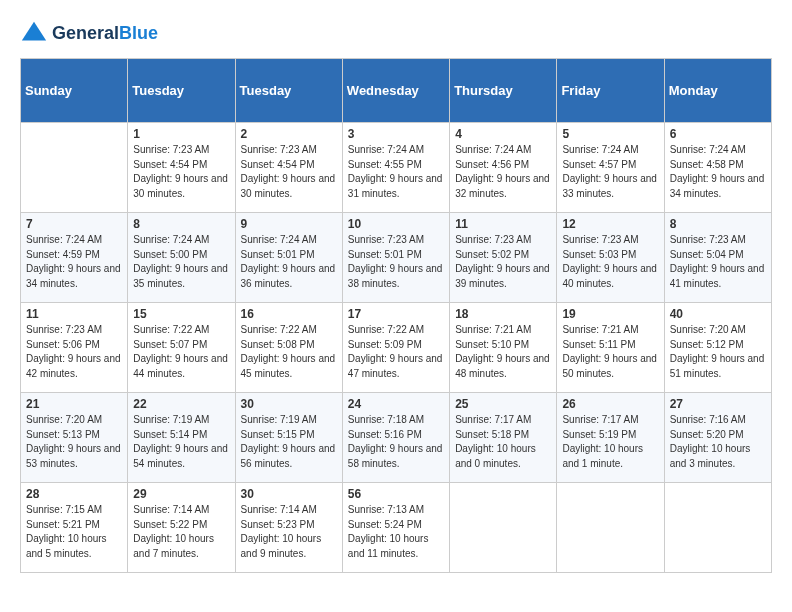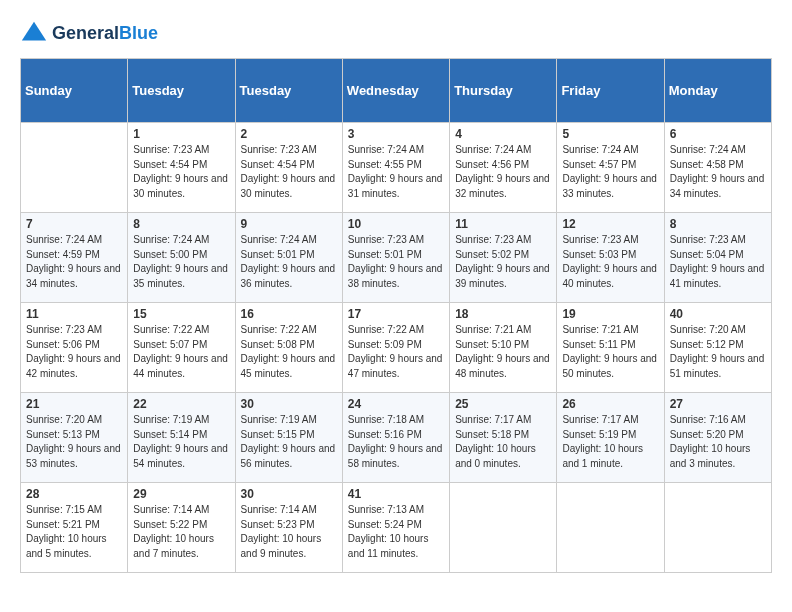--- a/index.html
+++ b/index.html
@@ -239,21 +239,21 @@
         </td>
         <td>
           <span class="day-num">29</span>
           <div class="cell-text">Sunrise: 7:14 AM<br>Sunset: 5:22 PM<br>Daylight: 10 hours and 7 minutes.</div>
         </td>
         <td>
           <span class="day-num">30</span>
           <div class="cell-text">Sunrise: 7:14 AM<br>Sunset: 5:23 PM<br>Daylight: 10 hours and 9 minutes.</div>
         </td>
         <td>
-          <span class="day-num">41</span>
+          <span class="day-num">56</span>
           <div class="cell-text">Sunrise: 7:13 AM<br>Sunset: 5:24 PM<br>Daylight: 10 hours and 11 minutes.</div>
         </td>
         <td class="empty"></td>
         <td class="empty"></td>
         <td class="empty"></td>
       </tr>
     </tbody>
 </table>
 
 </body></html>

